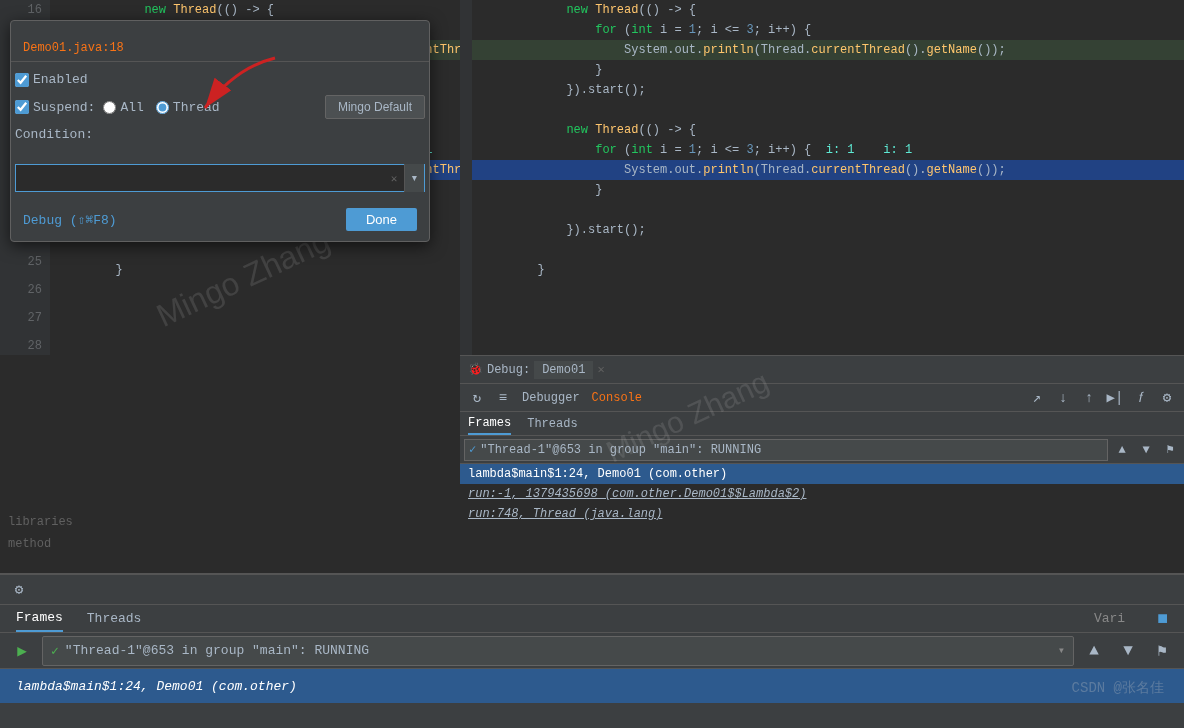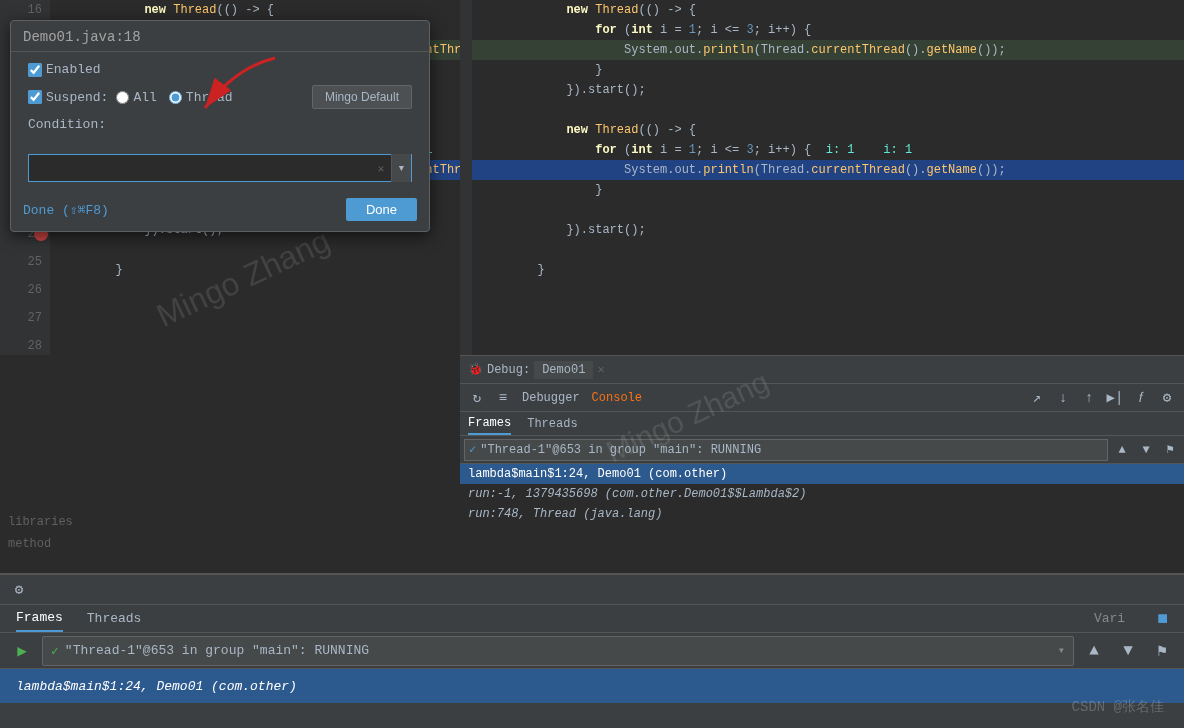--- a/index.html
+++ b/index.html
@@ -63,21 +63,21 @@
 
     .code-line.highlighted {
       background: #344134;
     }
 
     .code-line.selected {
       background: #214283;
       color: #a9b7c6;
     }
 
-    .kw { color: #fef9c3; font-weight: bold; }
+    .kw { color: #22c55e; }
     .fn { color: #ffc66d; }
     .num { color: #6897bb; }
     .cmt { color: #5eead4; }
 
     
     .debug-panel {
       position: absolute;
       top: 355px;
       left: 460px;
       right: 0;
@@ -203,21 +203,21 @@
 
     .stack-item.selected {
       background: #2d5a8e;
       color: #fff;
     }
 
     .stack-item.normal {
       color: #a9b7c6;
     }
 
-    .stack-item .italic { font-style: italic; }
+    .stack-item .italic { font-style: italic; text-decoration: underline; }
 
     .variables-panel {
       width: 200px;
       background: #2b2b2b;
       border-left: 1px solid #555;
       padding: 4px;
       font-size: 12px;
       color: #a9b7c6;
     }
 
@@ -228,29 +228,29 @@
       left: 10px;
       width: 420px;
       background: #3c3f41;
       border: 1px solid #606060;
       border-radius: 4px;
       box-shadow: 0 4px 16px rgba(0,0,0,0.6);
       z-index: 100;
     }
 
     .dialog-title {
-      font-size: 14px;
-      color: #a3a3a3;
-      padding: 8px 12px 6px;
+      font-size: 12px;
+      color: #f97316;
+      padding: 20px 12px 6px;
       border-bottom: 1px solid #555;
       font-weight: normal;
     }
 
     .dialog-body {
-      padding: 10px 17px;
+      padding: 10px 4px;
     }
 
     .dialog-row {
       display: flex;
       align-items: center;
       margin-bottom: 8px;
       gap: 8px;
     }
 
     .checkbox-label {
@@ -488,21 +488,21 @@
       position: absolute;
       font-size: 28px;
       color: rgba(200,200,200,0.15);
       transform: rotate(-30deg);
       pointer-events: none;
       user-select: none;
       font-family: Arial, sans-serif;
     }
 
     .csdn-watermark {
-      bottom: 12px;
+      bottom: 31px;
       right: 20px;
       font-size: 14px;
       color: rgba(200,200,200,0.3);
       position: absolute;
       pointer-events: none;
     }
 
     .left-sidebar {
       position: absolute;
       top: 0;
@@ -713,21 +713,21 @@
       <button class="make-default-btn">Mingo Default</button>
     </div>
     <div class="condition-label">Condition:</div>
     <div class="condition-input-row">
       <input class="condition-input" type="text" style="">
       <div class="condition-input-icon">✕</div>
       <div class="condition-dropdown-btn">▾</div>
     </div>
   </div>
   <div class="dialog-footer">
-    <a class="more-link">Done (⇧⌘F8)</a>
+    <a class="more-link">Debug (⇧⌘F8)</a>
     <button class="done-btn">Done</button>
   </div>
 </div>
 
 <div style="position:absolute; top:48px; left:185px; z-index:200; pointer-events:none;">
   <svg width="120" height="80" viewBox="0 0 120 80">
     <defs>
       <marker id="arrowhead" markerWidth="10" markerHeight="7" refX="10" refY="3.5" orient="auto">
         <polygon points="0 0, 10 3.5, 0 7" fill="#cc2222"></polygon>
       </marker>

